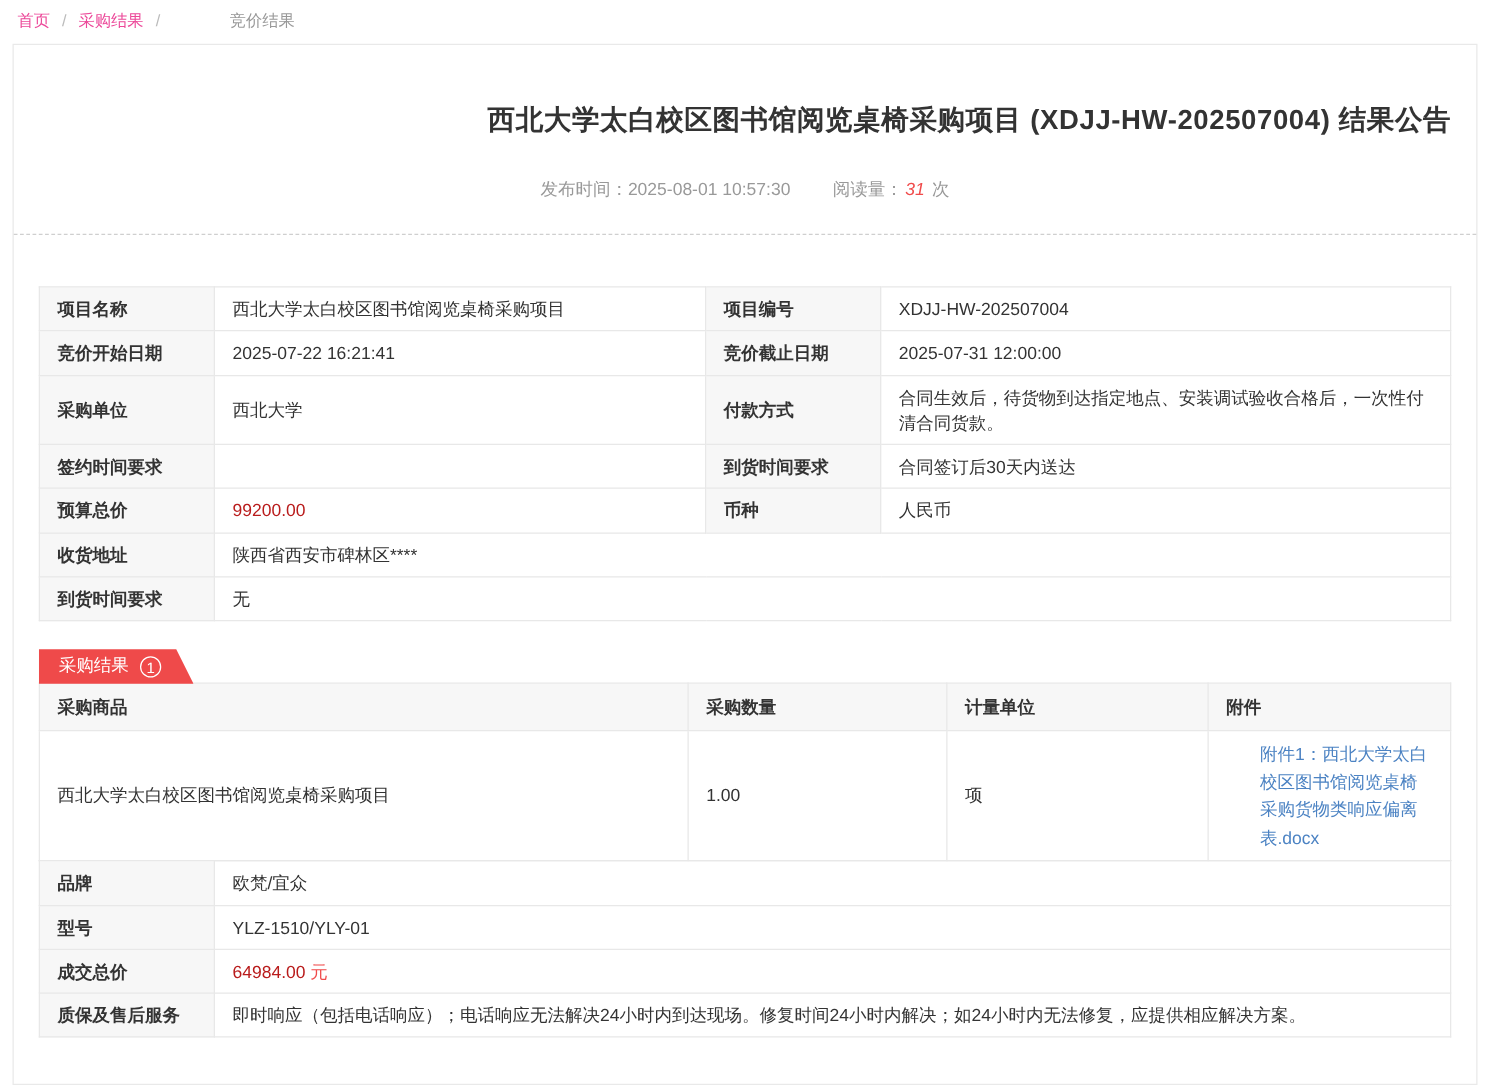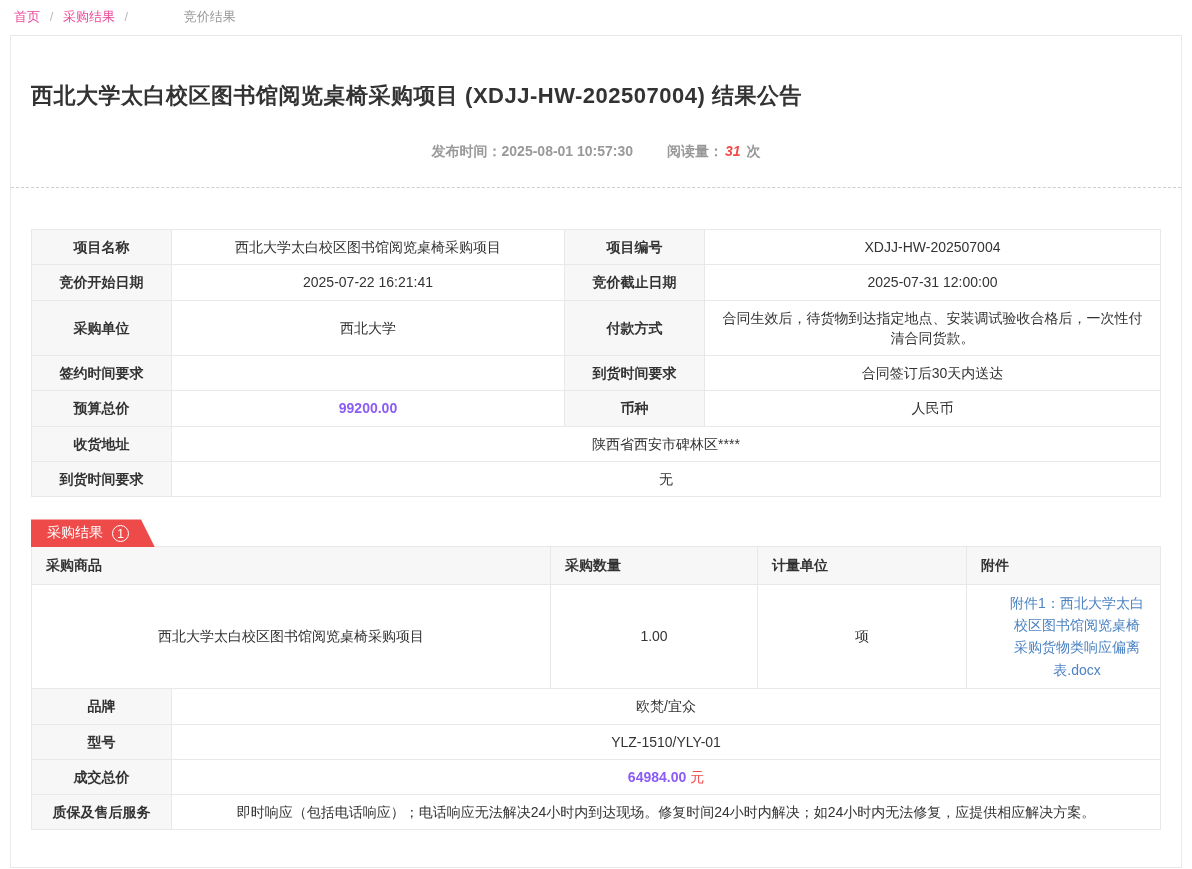--- a/index.html
+++ b/index.html
@@ -16,42 +16,42 @@
   .breadcrumb .sep { color:#bbb; margin:0 6px; }
   .breadcrumb .crumb-current { color:#999;margin-left:46px; }
 
   
   .card {
     margin:0 10px; border:1px solid #e9e9e9; background:#fff;
     min-height:833px;
   }
   .card-head { padding:45px 20px 0; }
   .page-title {
-    text-align:left; font-size:22px; font-weight:bold; color:#333;
+    text-align:right; font-size:22px; font-weight:bold; color:#333;
     letter-spacing:0.5px;
   }
   .meta-line {
     text-align:center; margin-top:32px; padding-bottom:26px;
-    font-size:14px; color:#999;font-weight:bold;
+    font-size:14px; color:#999;
   }
   .meta-line .views-count { color:#f04b4b; font-style:italic; margin:0 2px; }
   .meta-group { margin:0 15px; }
   .dashed-divider { border-top:1px dashed #cfcfcf; height:0; }
 
   .card-body { padding:41px 20px 20px; }
 
   table { border-collapse:collapse; width:100%; table-layout:fixed; font-size:14px; }
   td, th {
     border:1px solid #e8e8e8; padding:7px 14px; vertical-align:middle;
-    line-height:1.45; color:#333; word-break:break-all;text-align:center;
+    line-height:1.45; color:#333; word-break:break-all;
   }
   th { background:#f7f7f7; text-align:left; font-weight:bold; color:#333; padding:8px 14px;margin-top:45px; }
   td.lbl { background:#f7f7f7; font-weight:bold; color:#333; }
   .col-label { width:140px; }
-  .red-val { color:#8b5cf6; font-weight:bold; }
+  .red-val { color:#b91c1c; font-weight:normal; }
   .red-suffix { color:#f04b4b; }
 
   
   .result-tag {
     margin-top:21px;
     display:inline-flex; align-items:center;
     height:28px; padding:0 26px 0 16px;
     background:#ef4a4a; color:#fff; font-size:14px;
     clip-path: polygon(0 0, calc(100% - 14px) 0, 100% 100%, 0 100%);
     position:relative; top:1px;

